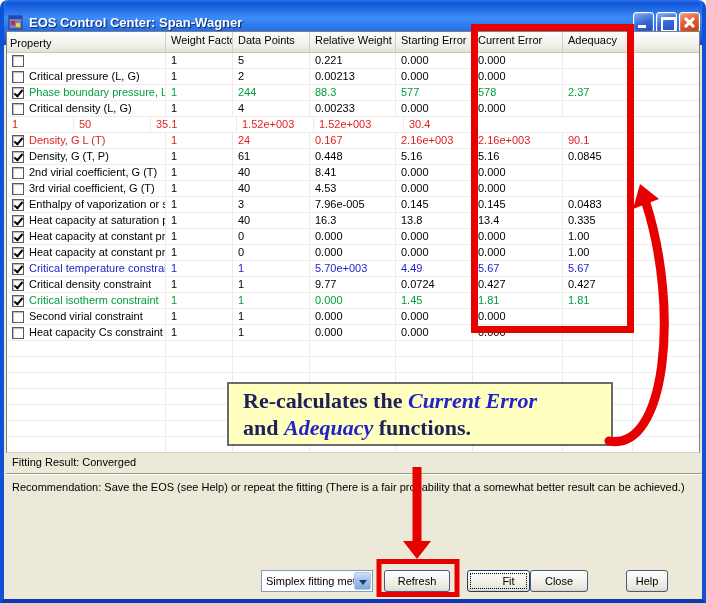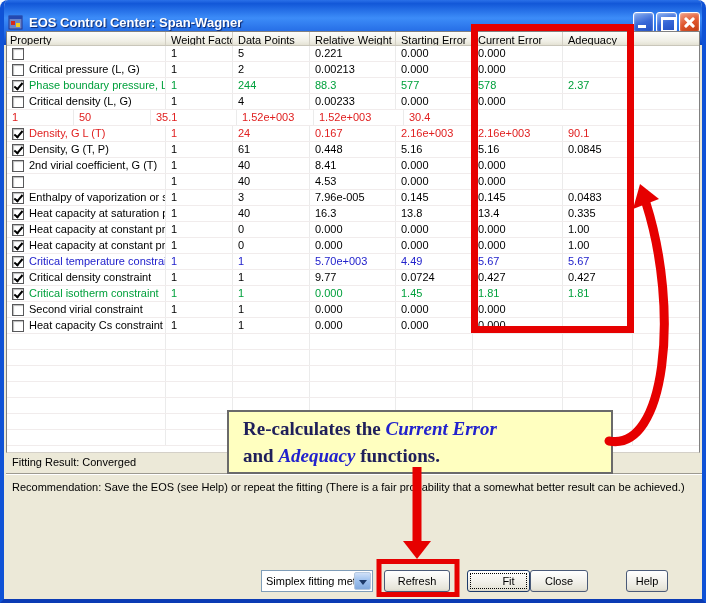--- a/index.html
+++ b/index.html
@@ -36,21 +36,21 @@
     content:""; position:absolute; left:3px; top:8px; width:13px; height:3px; background:#fff; border-radius:1px;
   }
   .tb-btn.close::before { transform:rotate(45deg); }
   .tb-btn.close::after  { transform:rotate(-45deg); }
   
   .listview {
     position:absolute; left:2px; top:31px; width:694px; height:422px;
     background:#fff; border:1px solid #808080; border-bottom-color:#d4d0c8;
     overflow:hidden; font-size:11px;
   }
-  .lv-header { display:flex; height:14px; background:linear-gradient(180deg,#fdfdfb,#f0efe6 70%,#e4e2d4); border-bottom:1px solid #c9c6ba; }
+  .lv-header { display:flex; height:21px; background:linear-gradient(180deg,#fdfdfb,#f0efe6 70%,#e4e2d4); border-bottom:1px solid #c9c6ba; }
   .lv-hcell {
     padding:2px 0 0 5px; border-right:1px solid #d2cfc4; color:#000;
     white-space:nowrap; overflow:hidden; height:100%;
   }
   .lv-body {}
   .lv-row { display:flex; height:16px; line-height:15px; border-bottom:1px solid #f1ecec; }
   .lv-cell { padding:0 0 0 5px; border-right:1px solid #ebebeb; white-space:nowrap; overflow:hidden; height:100%; }
   .c-prop { width:159px; display:flex; align-items:center; padding-left:3px; }
   .c-wf { width:67px; } .c-dp { width:77px; } .c-rw { width:86px; }
   .c-se { width:77px; } .c-ce { width:90px; } .c-ad { width:70px; }
@@ -92,24 +92,24 @@
   .combo-arrow {
     width:17px; height:18px; margin-right:1px; border:1px solid #b4c8e0; border-radius:2px;
     background:linear-gradient(180deg,#cfe0f8,#9cc0ee 50%,#82aade); position:relative;
   }
   .combo-arrow::after {
     content:""; position:absolute; left:4px; top:7px;
     border-left:4px solid transparent; border-right:4px solid transparent; border-top:5px solid #1c3a6a;
   }
   
   .callout {
-    position:absolute; left:223px; top:410px; width:386px; height:64px;
+    position:absolute; left:223px; top:382px; width:386px; height:64px;
     background:#FFFFC0; border:2px solid #6a6a6a;
     padding:3px 0 0 14px; font-family:"Liberation Serif",serif;
-    font-size:19px; font-weight:bold; line-height:27px; color:#20205A;
+    font-size:22px; font-weight:bold; line-height:27px; color:#20205A;
   }
   .callout .em { color:#2222CC; font-style:italic; }
   
   .overlay { position:absolute; left:0; top:0; width:706px; height:603px; pointer-events:none; }
 </style>
 </head>
 <body>
 
 <div class="window">
 
@@ -235,20 +235,21 @@
           <div class="lv-cell c-dp">40</div>
           <div class="lv-cell c-rw">8.41</div>
           <div class="lv-cell c-se">0.000</div>
           <div class="lv-cell c-ce">0.000</div>
           <div class="lv-cell c-ad"></div>
           <div class="lv-cell c-fill"></div>
         </div>
         <div class="lv-row">
           <div class="lv-cell c-prop">
             <span class="checkbox"></span>
+            <span class="prop-label">3rd virial coefficient, G (T)</span>
           </div>
           <div class="lv-cell c-wf">1</div>
           <div class="lv-cell c-dp">40</div>
           <div class="lv-cell c-rw">4.53</div>
           <div class="lv-cell c-se">0.000</div>
           <div class="lv-cell c-ce">0.000</div>
           <div class="lv-cell c-ad"></div>
           <div class="lv-cell c-fill"></div>
         </div>
         <div class="lv-row">

